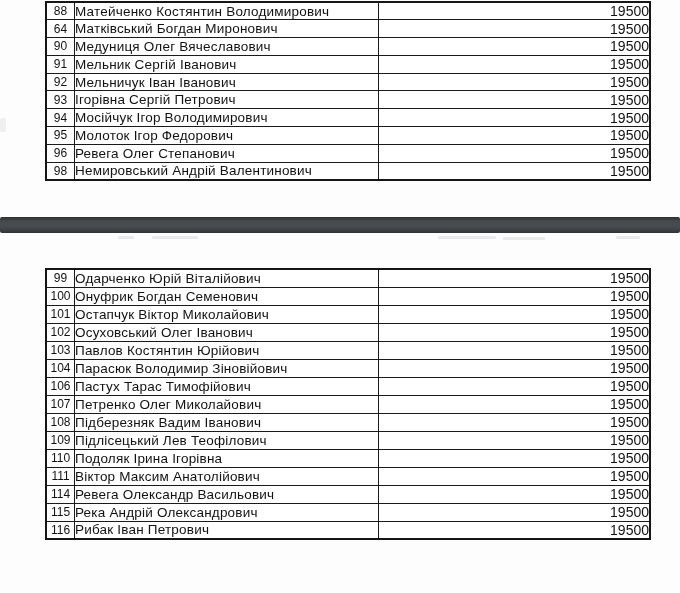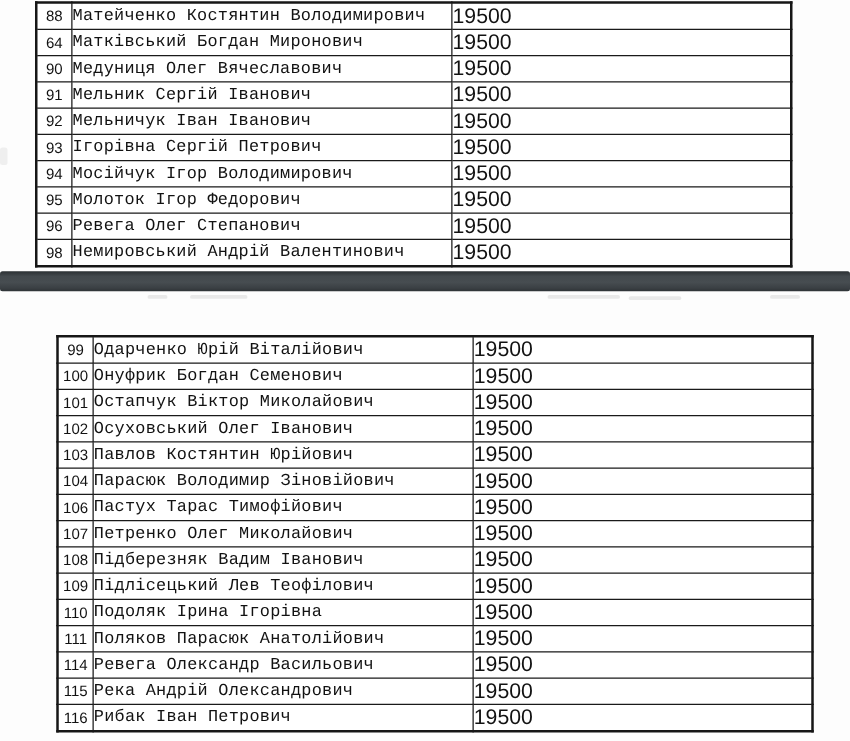--- a/index.html
+++ b/index.html
@@ -25,44 +25,44 @@
     border: 2px solid #161616;
   }
   .doc-table td {
     border: 1.6px solid #1a1a1a;
     padding: 0;
     overflow: hidden;
     white-space: nowrap;
     vertical-align: middle;
     color: #121212;
   }
-  .t1 { left: 28px; top: 1px;  width: 600px; }
+  .t1 { left: 45px; top: 1px;  width: 600px; }
   .t2 { left: 45px; top: 268px; width: 600px; }
   .t1 tr { height: 17.8px; }
   .t2 tr { height: 18px; }
 
   .c-num {
     width: 27px;
     text-align: center;
     font-family: "Liberation Sans", sans-serif;
     font-size: 12px;
   }
   .c-name {
     width: 303px;
     text-align: left;
     padding-left: 4px;
-    font-family: Liberation Mono, monospace;
+    font-family: Liberation Sans, sans-serif;
     font-size: 13.5px;
     letter-spacing: 0.2px;
   }
   .c-amt {
     width: 270px;
-    text-align: left;
+    text-align: right;
     font-family: "Liberation Sans", sans-serif;
-    font-size: 17px;
+    font-size: 14px;
   }
 
   
   .separator {
     position: absolute;
     left: 0;
     top: 217px;
     width: 680px;
     height: 16px;
     border-radius: 2px;
@@ -228,21 +228,21 @@
         </tr>
 
         <tr>
           <td class="c-num">110</td>
           <td class="c-name">Подоляк Ірина Ігорівна</td>
           <td class="c-amt">19500</td>
         </tr>
 
         <tr>
           <td class="c-num">111</td>
-          <td class="c-name">Поляков Парасюк Анатолійович</td>
+          <td class="c-name">Віктор Максим Анатолійович</td>
           <td class="c-amt">19500</td>
         </tr>
 
 
 
         <tr>
           <td class="c-num">114</td>
           <td class="c-name">Ревега Олександр Васильович</td>
           <td class="c-amt">19500</td>
         </tr>

